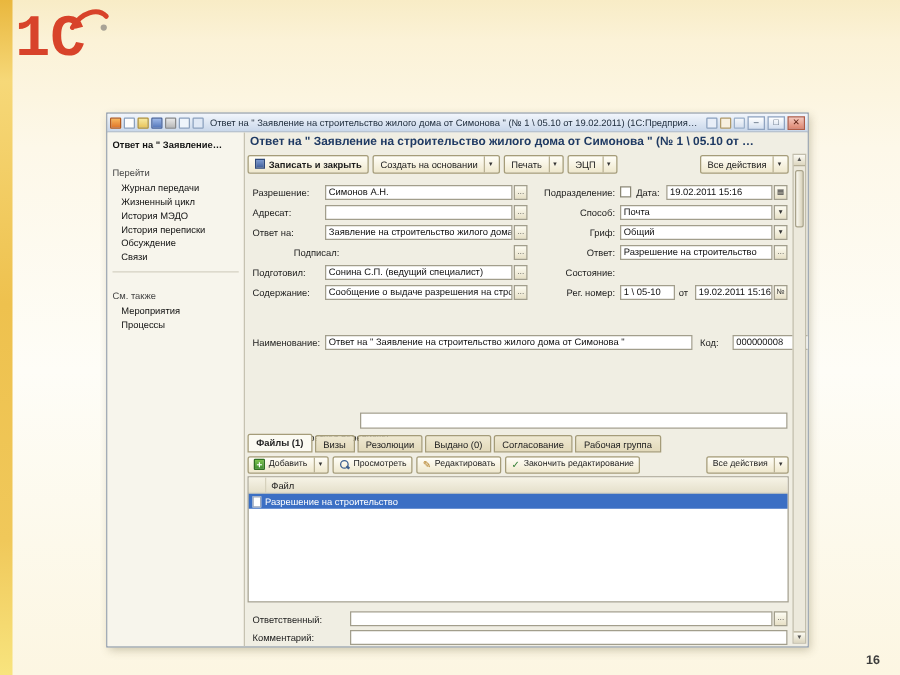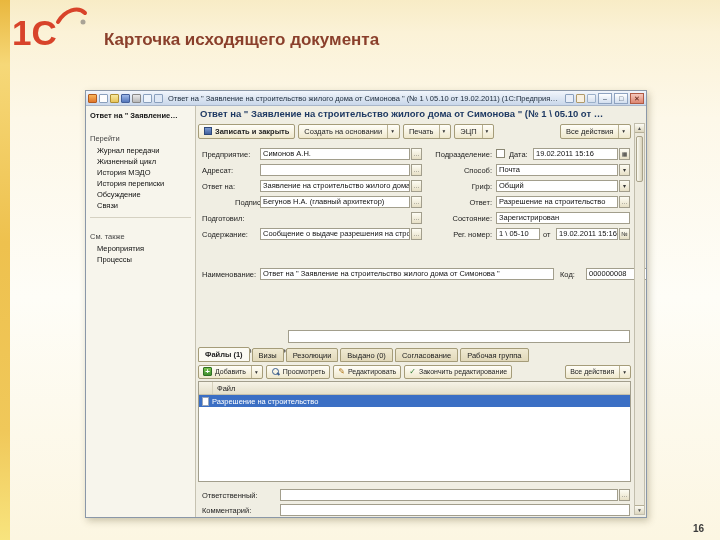--- a/index.html
+++ b/index.html
@@ -5,22 +5,22 @@
   * { margin:0; padding:0; box-sizing:border-box; }
   html,body { width:720px; height:540px; }
   body { font-family:"Liberation Sans", sans-serif; }
 
   .slide { position:relative; width:720px; height:540px; overflow:hidden;
     background:linear-gradient(180deg,#f8ecc6 0%,#fbf2d7 6%,#fdf8e9 22%,#fefdf7 55%,#fcf6e2 100%); }
   .left-strip { position:absolute; left:0; top:0; width:10px; height:100%;
     background:linear-gradient(180deg,#e9b73e 0%,#f6d878 12%,#eec14e 45%,#f0c85a 80%,#f8e47e 100%); }
 
   .logo { position:absolute; left:12px; top:4px; width:78px; height:62px; }
-  .logo-text { position:absolute; left:0; top:4px; font-family:Liberation Sans, sans-serif; font-weight:bold;
-    font-size:35px; line-height:50px; color:#d8432a; }
+  .logo-text { position:absolute; left:0; top:4px; font-family:Liberation Mono, monospace; font-weight:bold;
+    font-size:47px; line-height:50px; color:#d8432a; }
   .logo-svg { position:absolute; left:0; top:0; }
 
   .slide-title { position:absolute; left:104px; top:30px; font-size:17px; font-weight:bold; color:#8a3f2b; }
   .page-number { position:absolute; right:16px; bottom:6px; font-size:10px; font-weight:bold; color:#3c3c3c; }
 
   .window { position:absolute; left:85px; top:90px; width:562px; height:428px; background:#f0eee3;
     border:1px solid #8a97a8; box-shadow:2px 3px 7px rgba(90,80,40,.3); }
   .titlebar { height:15px; display:flex; align-items:center; gap:2px; padding:0 2px;
     background:linear-gradient(180deg,#f2f6fc,#c9d7ea); border-bottom:1px solid #a9b6c9; }
   .tb-ico { display:inline-block; width:9px; height:9px; border-radius:1px; flex:0 0 auto; }
@@ -116,21 +116,20 @@
   <div class="left-strip"></div>
 
   <div class="logo">
     <span class="logo-text">1С</span>
     <svg class="logo-svg" width="78" height="62" viewBox="0 0 78 62">
       <path d="M46 18 C 53 6, 66 2, 73 9" stroke="#d8432a" stroke-width="4" fill="none" stroke-linecap="round"></path>
       <circle cx="71" cy="18" r="2.5" fill="#a9a396"></circle>
     </svg>
   </div>
 
-  <div class="slide-title">Карточка исходящего документа</div>
 
   <div class="window">
     <div class="titlebar">
       <span class="tb-ico i-app"></span>
       <span class="tb-ico i-new"></span>
       <span class="tb-ico i-open"></span>
       <span class="tb-ico i-save"></span>
       <span class="tb-ico i-print"></span>
       <span class="tb-ico i-preview"></span>
       <span class="tb-ico i-copy"></span>
@@ -180,37 +179,37 @@
             <span>ЭЦП</span>
             <span class="drop">▾</span>
           </span>
           <span class="spacer"></span>
           <span class="btn">
             <span>Все действия</span>
             <span class="drop">▾</span>
           </span>
         </div>
 
-        <span class="lbl" style="left:6px;top:44px;">Предприятие:</span>
+        <span class="lbl" style="left:6px;top:44px;">Разрешение:</span>
         <div class="inp" style="left:64px;top:42px;width:150px;">Симонов А.Н.</div>
         <span class="mini" style="left:215px;top:42px;">…</span>
 
         <span class="lbl" style="left:6px;top:60px;">Адресат:</span>
         <div class="inp" style="left:64px;top:58px;width:150px;"></div>
         <span class="mini" style="left:215px;top:58px;">…</span>
 
         <span class="lbl" style="left:6px;top:76px;">Ответ на:</span>
         <div class="inp" style="left:64px;top:74px;width:150px;">Заявление на строительство жилого дома от С…</div>
         <span class="mini" style="left:215px;top:74px;">…</span>
 
         <span class="lbl" style="left:6px;top:92px;margin-left:33px;">Подписал:</span>
-        <div class="inp" style="left:64px;top:90px;width:150px;">Бегунов Н.А. (главный архитектор)</div>
         <span class="mini" style="left:215px;top:90px;">…</span>
 
         <span class="lbl" style="left:6px;top:108px;">Подготовил:</span>
+        <div class="inp" style="left:64px;top:106px;width:150px;">Сонина С.П. (ведущий специалист)</div>
         <span class="mini" style="left:215px;top:106px;">…</span>
 
         <span class="lbl" style="left:6px;top:124px;">Содержание:</span>
         <div class="inp" style="left:64px;top:122px;width:150px;">Сообщение о выдаче разрешения на строительство</div>
         <span class="mini" style="left:215px;top:122px;">…</span>
 
         <span class="lbl r" style="left:236px;top:44px;width:60px;">Подразделение:</span>
         <span class="chk" style="left:300px;top:43px;"></span>
         <span class="lbl" style="left:313px;top:44px;">Дата:</span>
         <div class="inp" style="left:337px;top:42px;width:85px;">19.02.2011 15:16</div>
@@ -222,21 +221,20 @@
 
         <span class="lbl r" style="left:236px;top:76px;width:60px;">Гриф:</span>
         <div class="inp" style="left:300px;top:74px;width:122px;">Общий</div>
         <span class="mini" style="left:423px;top:74px;">▾</span>
 
         <span class="lbl r" style="left:236px;top:92px;width:60px;">Ответ:</span>
         <div class="inp" style="left:300px;top:90px;width:122px;">Разрешение на строительство</div>
         <span class="mini" style="left:423px;top:90px;">…</span>
 
         <span class="lbl r" style="left:236px;top:108px;width:60px;">Состояние:</span>
-        <div class="inp" style="left:300px;top:106px;width:134px;">Зарегистрирован</div>
 
         <span class="lbl r" style="left:236px;top:124px;width:60px;">Рег. номер:</span>
         <div class="inp" style="left:300px;top:122px;width:44px;">1 \ 05-10</div>
         <span class="lbl" style="left:347px;top:124px;">от</span>
         <div class="inp" style="left:360px;top:122px;width:62px;">19.02.2011 15:16</div>
         <span class="mini" style="left:423px;top:122px;">№</span>
 
         <span class="lbl" style="left:6px;top:164px;">Наименование:</span>
         <div class="inp" style="left:64px;top:162px;width:294px;">Ответ на " Заявление на строительство жилого дома от Симонова "</div>
         <span class="lbl" style="left:364px;top:164px;">Код:</span>

